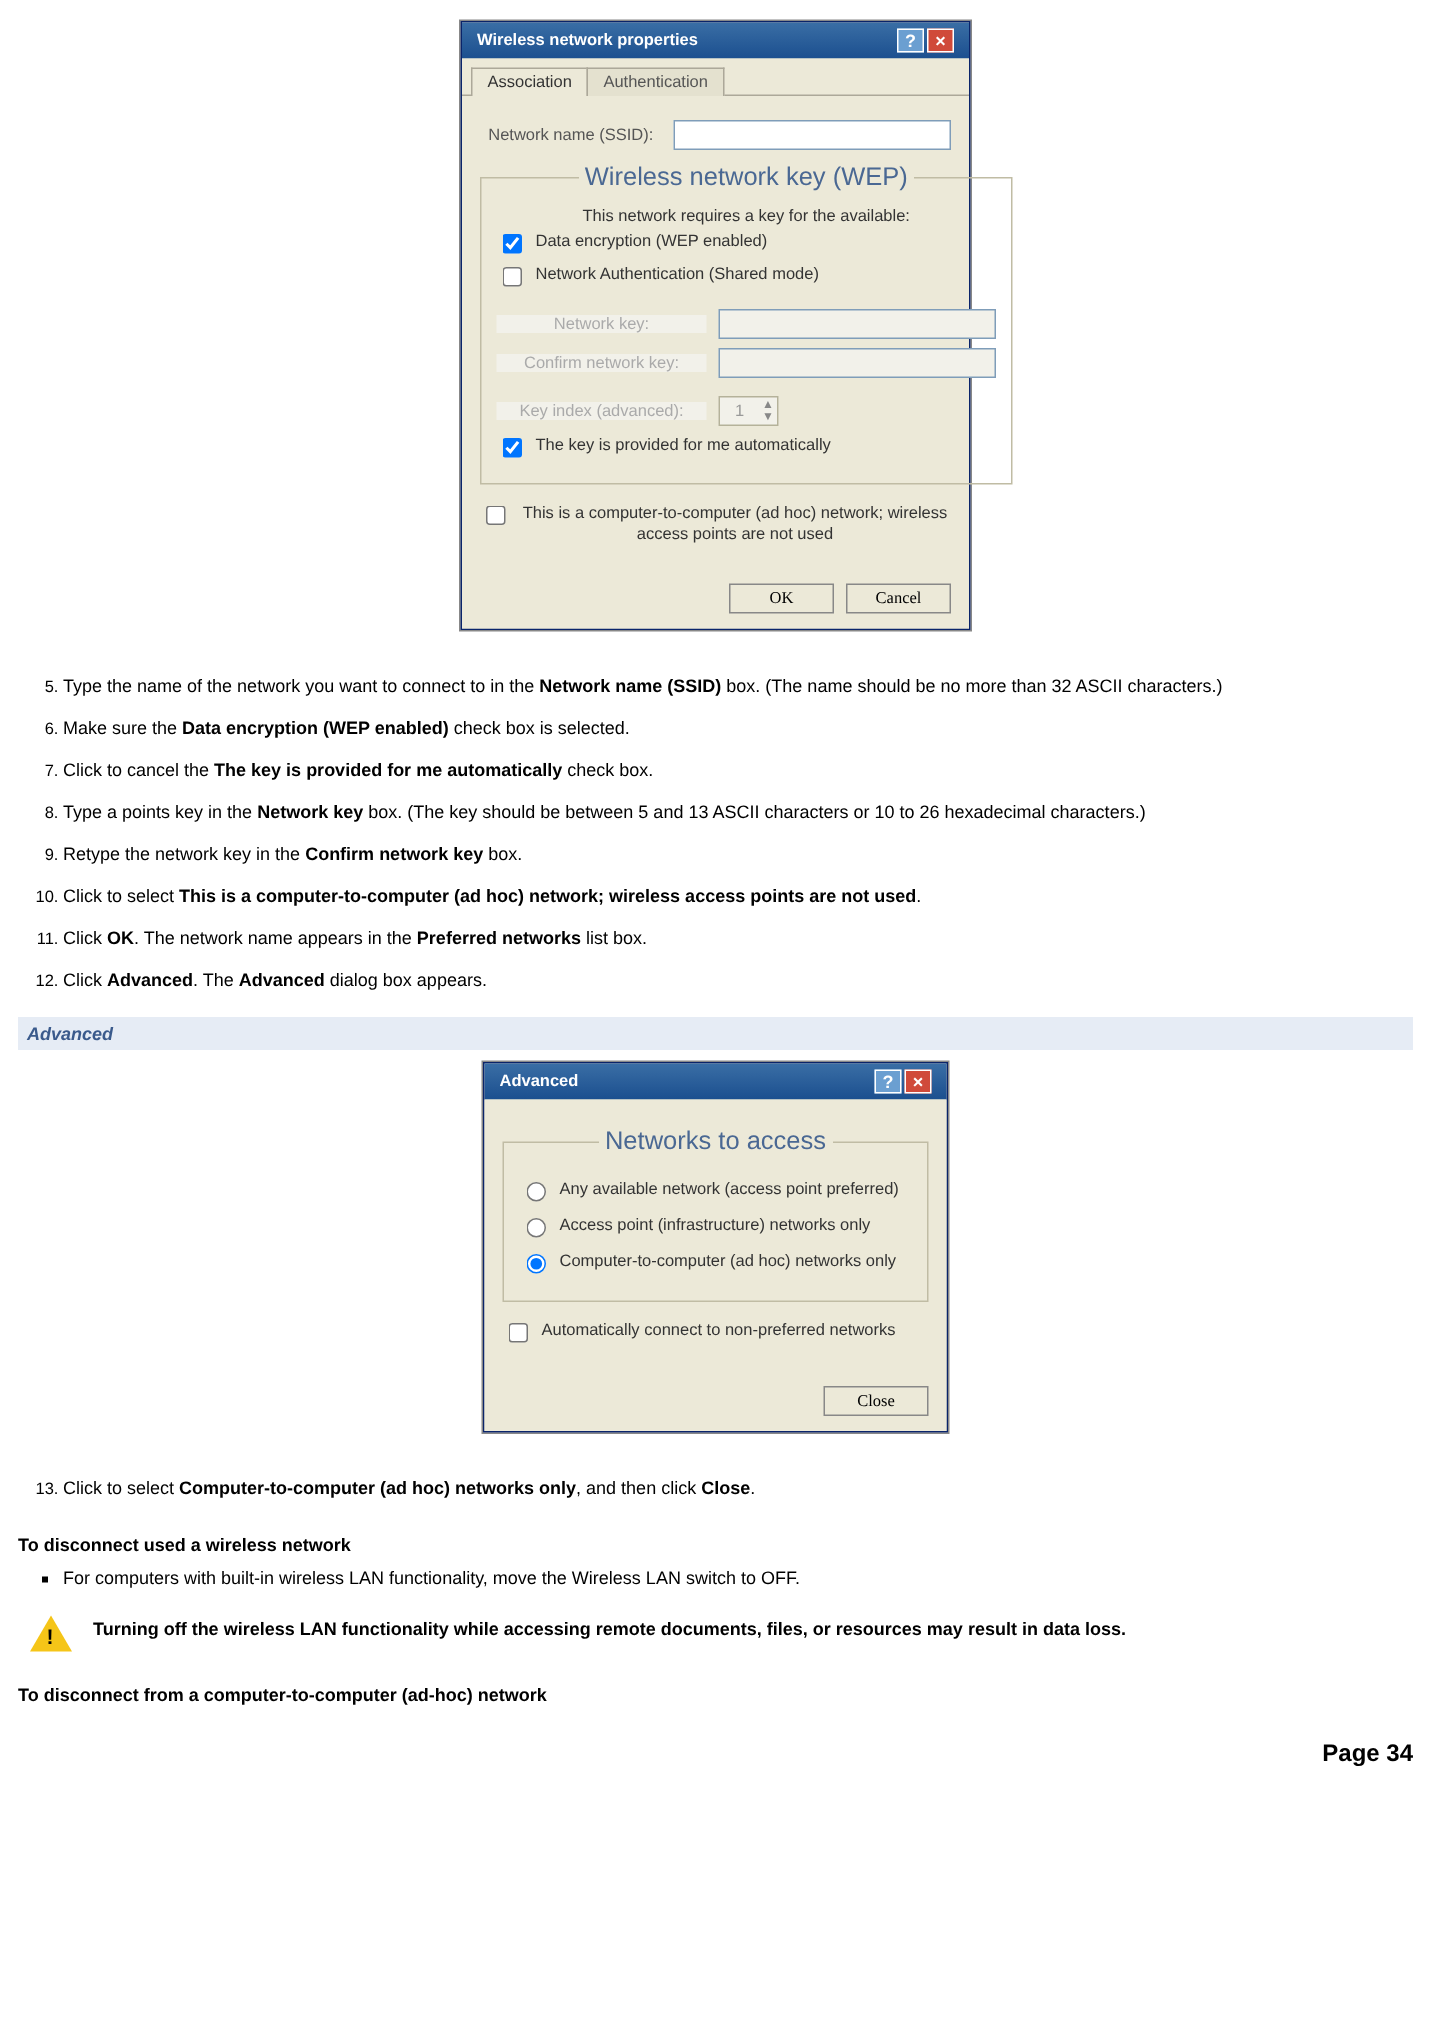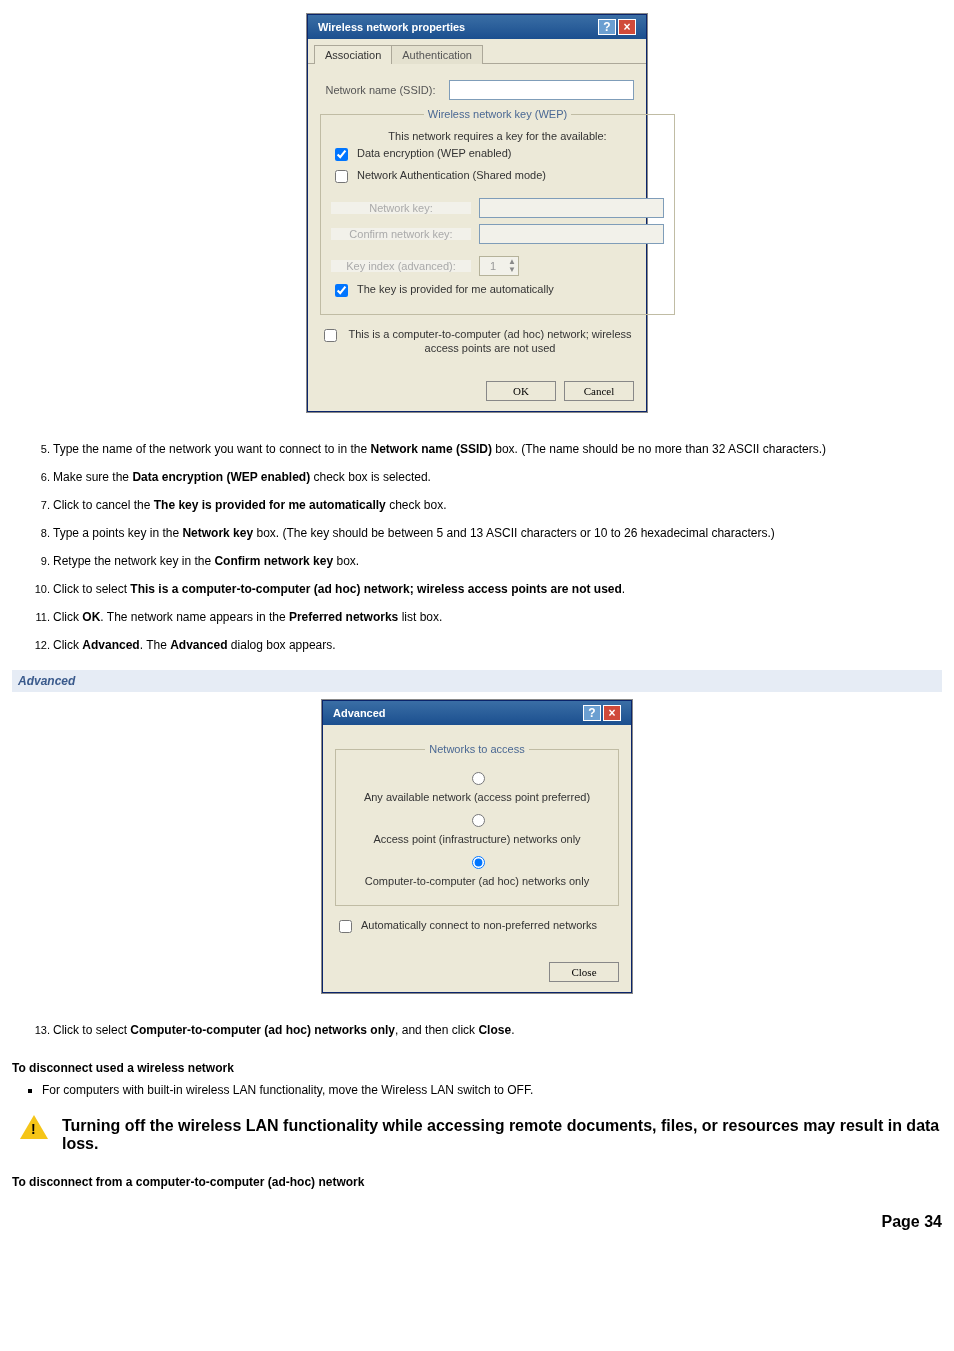--- a/index.html
+++ b/index.html
@@ -63,39 +63,39 @@
   .row label.lbl { width:140px; color:#555; }
   .row input[type="text"] {
     flex:1; height:20px; border:1px solid #7f9db9; background:#fff; padding:0 3px;
   }
   .row.disabled label, .row.disabled input { color:#aaa; background:#f2f1ea; }
   fieldset {
     border:1px solid #c0bca4;
     padding: 6px 10px 10px 10px;
     margin:8px 0 12px 0;
   }
-  fieldset legend { color:#4a6893; padding:0 4px; font-size:11px;}
+  fieldset legend { color:#4a6893; padding:0 4px; font-size:17px;}
   .chk { display:flex; align-items:flex-start; gap:6px; margin:4px 0; }
   .chk input { margin-top:2px; }
   .chk span { line-height:14px; }
   .spinner {
     display:inline-flex; align-items:center;
     border:1px solid #b5b29a; background:#f2f1ea; color:#999;
     height:20px;
   }
   .spinner .val { width:26px; text-align:center; }
   .spinner .arrows { display:flex; flex-direction:column; font-size:8px; line-height:8px; color:#888; padding:0 2px;}
   .btnbar {
     display:flex; justify-content:flex-end; gap:8px; padding:10px 12px; background:#ece9d8;
   }
   .winbtn {
     min-width:70px; padding:3px 14px; border:1px solid #888;
     background:#ece9d8; font-family:Tahoma; font-size:11px;
   }
-  ol.steps { margin:11px; padding-left:30px; }
+  ol.steps { margin:0; padding-left:30px; }
   ol.steps li { margin: 10px 0; font-size:12px; line-height:1.5; }
   ol.steps li::marker { font-size:11px; }
   .section-heading {
     background:#e6ecf5;
     color:#3a5a8c;
     font-weight:bold;
     font-style:italic;
     padding:4px 6px;
     margin:16px 0 8px 0;
     font-size:12px;
@@ -114,26 +114,26 @@
     border-bottom:24px solid #f5c518;
     position:relative;
     flex:0 0 28px;
     margin-left:8px;
   }
   .warn-icon::after{
     content:"!";
     position:absolute; top:6px; left:-3px;
     font-weight:bold; color:#000; font-size:14px;
   }
-  .warn-text { font-size:16px; font-weight:bold; flex:1; margin-top:2px;}
+  .warn-text { font-size:12px; font-weight:bold; flex:1; margin-top:2px;}
   .page-num { text-align:right; font-weight:bold; font-size:16px; margin-top:24px;}
   strong.b { font-weight:bold; }
   .dialog.small { width:310px; }
   .fieldset-inner { margin:4px 0;}
-  .radio-row { display:flex; align-items:center; gap:6px; margin:8px 0; color:#333;flex-direction:column;}
+  .radio-row { display:flex; align-items:center; gap:6px; margin:8px 0; color:#333;}
   .img-wrap { text-align:center; margin: 6px 0 28px 0;}
 </style>
 </head>
 <body>
 
 <div class="img-wrap">
 <div class="dialog">
   <div class="titlebar">
     <span>Wireless network properties</span>
     <div class="title-btns">

